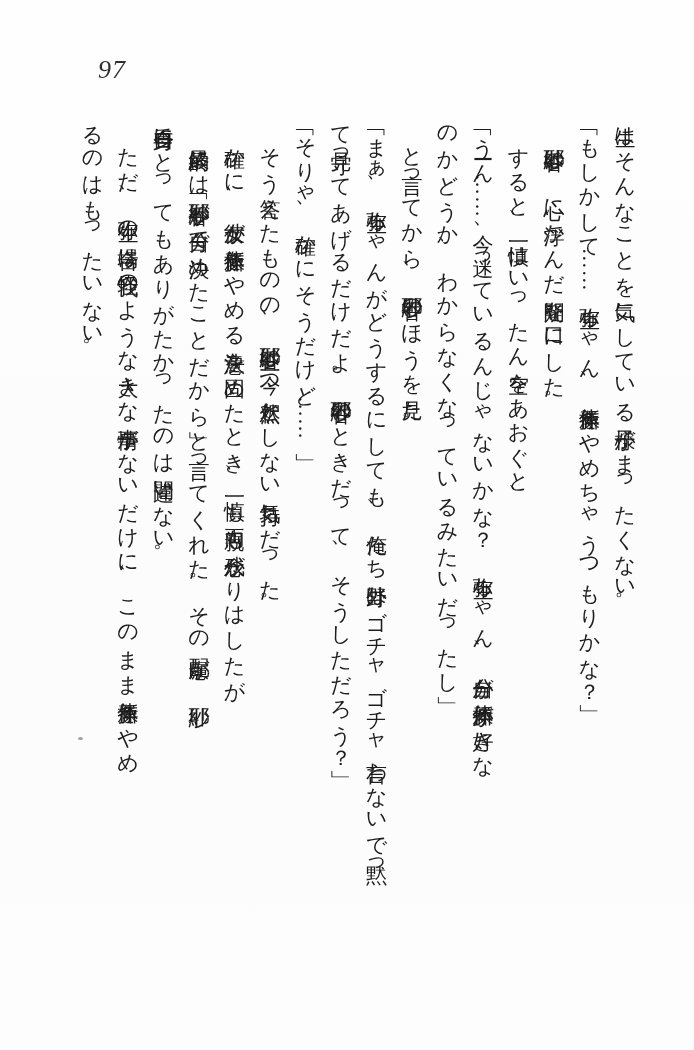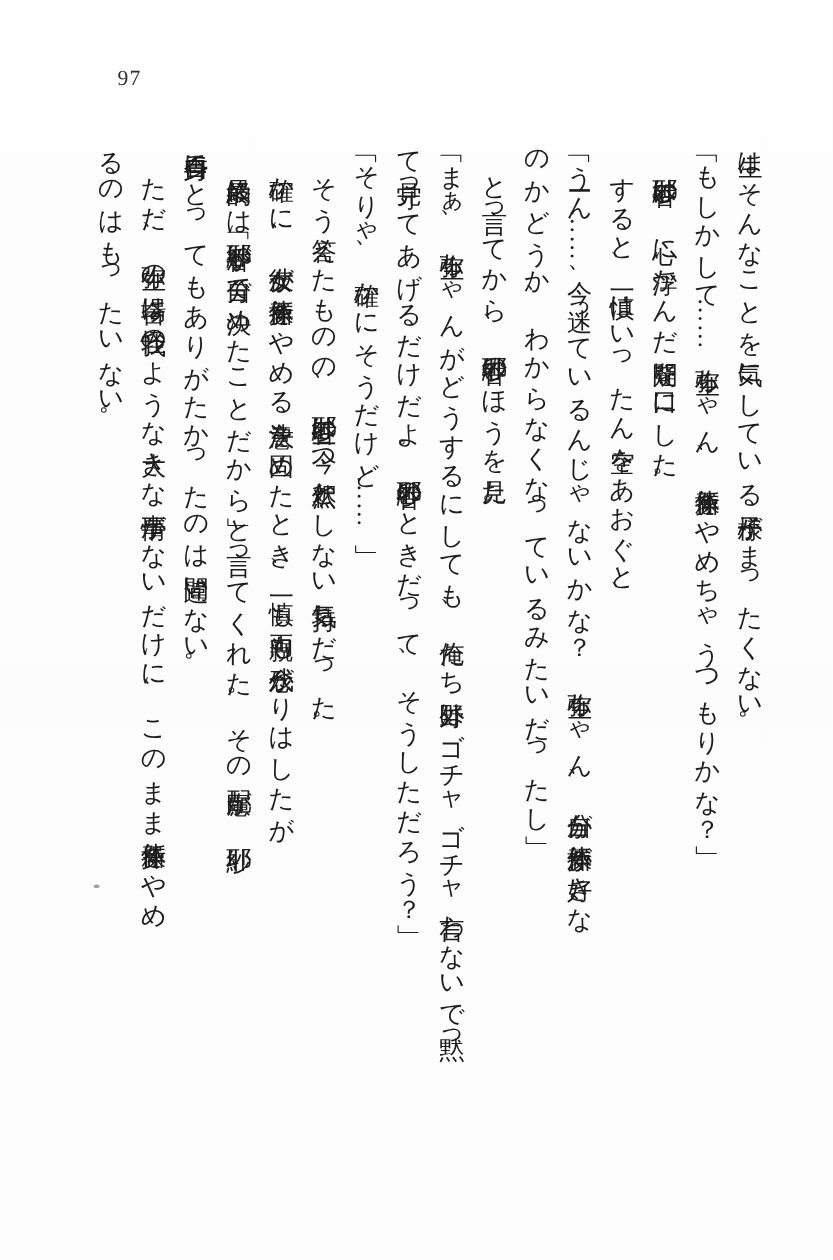--- a/index.html
+++ b/index.html
@@ -17,21 +17,22 @@
   .page {
     position: absolute;
     inset: 0;
     background: linear-gradient(180deg, #fefefe 0%, #fcfcfc 55%, #fdfdfd 100%);
   }
   .page-number {
     position: absolute;
     left: 98px;
     top: 55px;
     font-family: "Liberation Serif", "DejaVu Serif", serif;
-    font-size: 18px;
+    font-style: italic;
+    font-size: 26px;
     letter-spacing: 1px;
     color: #2e2e2e;
   }
   .text-block {
     position: absolute;
     top: 111px;
     right: 52px;
     height: 880px;
     writing-mode: vertical-rl;
     text-orientation: mixed;

